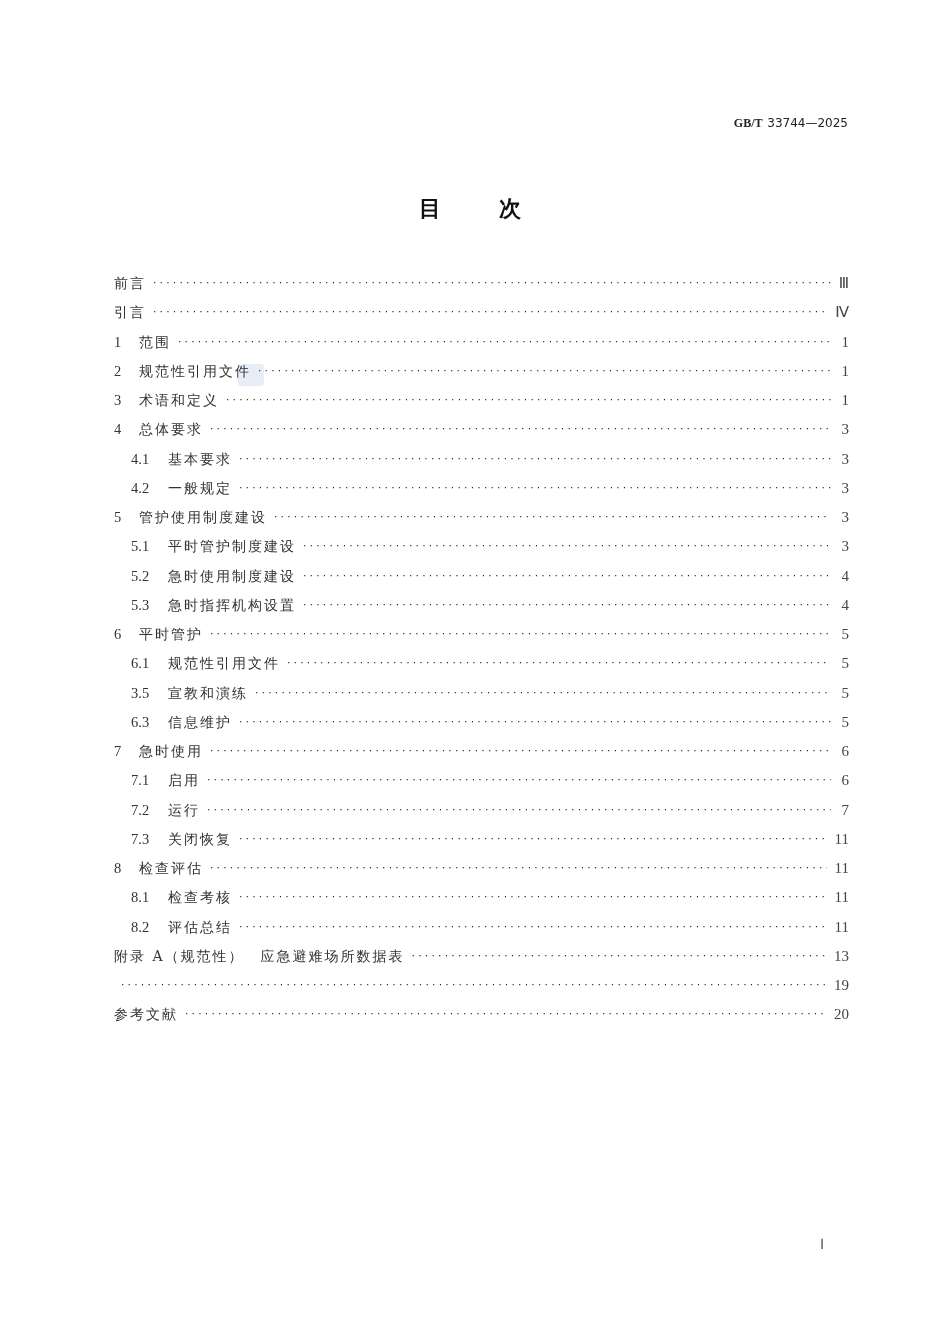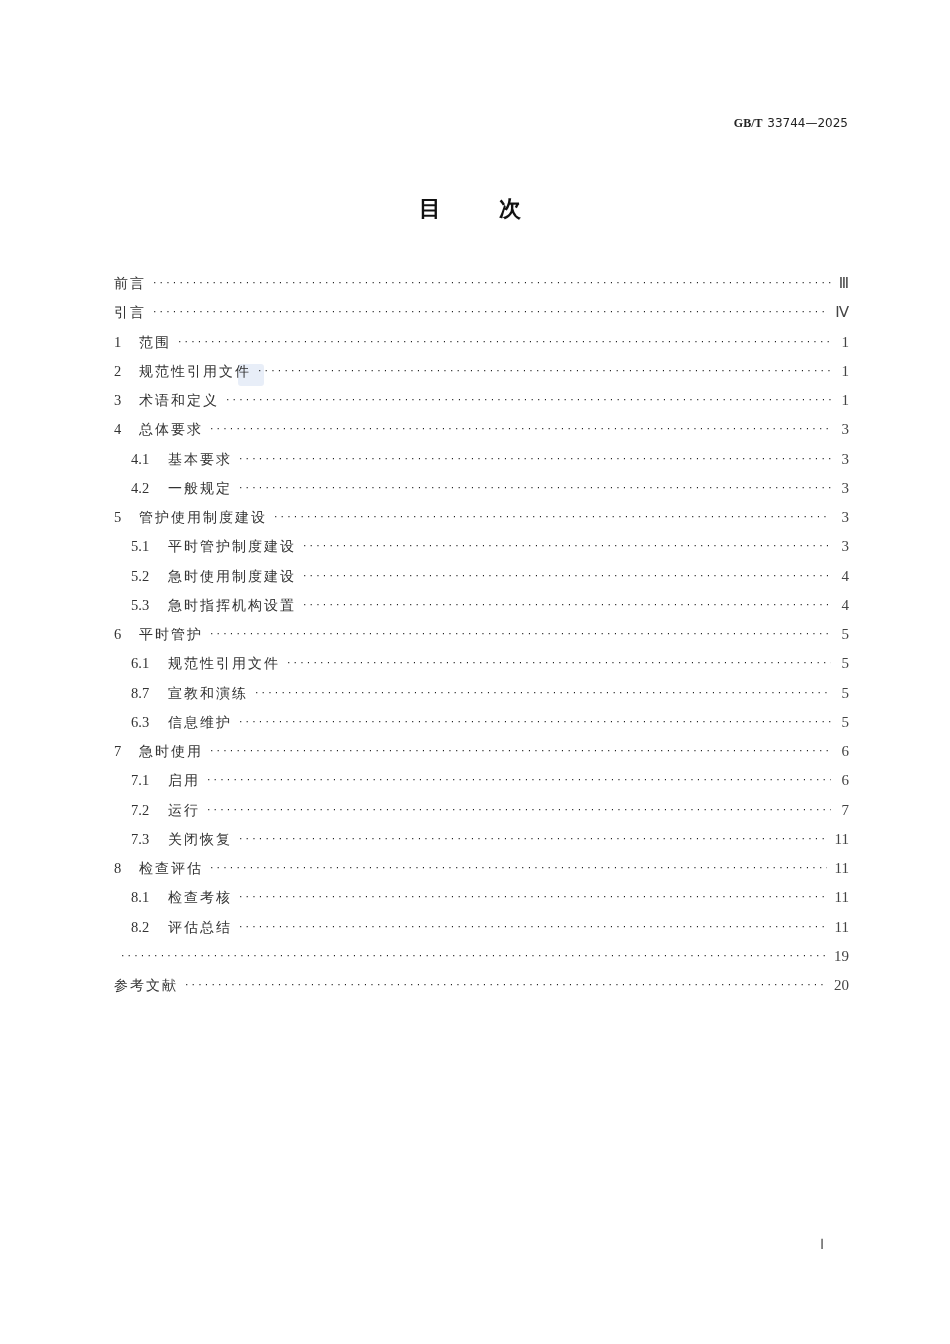--- a/index.html
+++ b/index.html
@@ -119,21 +119,21 @@
       <span class="leader"></span>
       <span class="toc-page">5</span>
     </div>
     <div class="toc-row l2">
       <span class="toc-num w2">6.1</span>
       <span class="toc-label">规范性引用文件</span>
       <span class="leader"></span>
       <span class="toc-page">5</span>
     </div>
     <div class="toc-row l2">
-      <span class="toc-num w2">8.7</span>
+      <span class="toc-num w2">3.5</span>
       <span class="toc-label">宣教和演练</span>
       <span class="leader"></span>
       <span class="toc-page">5</span>
     </div>
     <div class="toc-row l2">
       <span class="toc-num w2">6.3</span>
       <span class="toc-label">信息维护</span>
       <span class="leader"></span>
       <span class="toc-page">5</span>
     </div>
@@ -173,20 +173,25 @@
       <span class="leader"></span>
       <span class="toc-page">11</span>
     </div>
     <div class="toc-row l2">
       <span class="toc-num w2">8.2</span>
       <span class="toc-label">评估总结</span>
       <span class="leader"></span>
       <span class="toc-page">11</span>
     </div>
     <div class="toc-row">
+      <span class="toc-label">附录 A（规范性）　应急避难场所数据表</span>
+      <span class="leader"></span>
+      <span class="toc-page">13</span>
+    </div>
+    <div class="toc-row">
       <span class="leader"></span>
       <span class="toc-page">19</span>
     </div>
     <div class="toc-row">
       <span class="toc-label">参考文献</span>
       <span class="leader"></span>
       <span class="toc-page">20</span>
     </div>
   </div>
 

